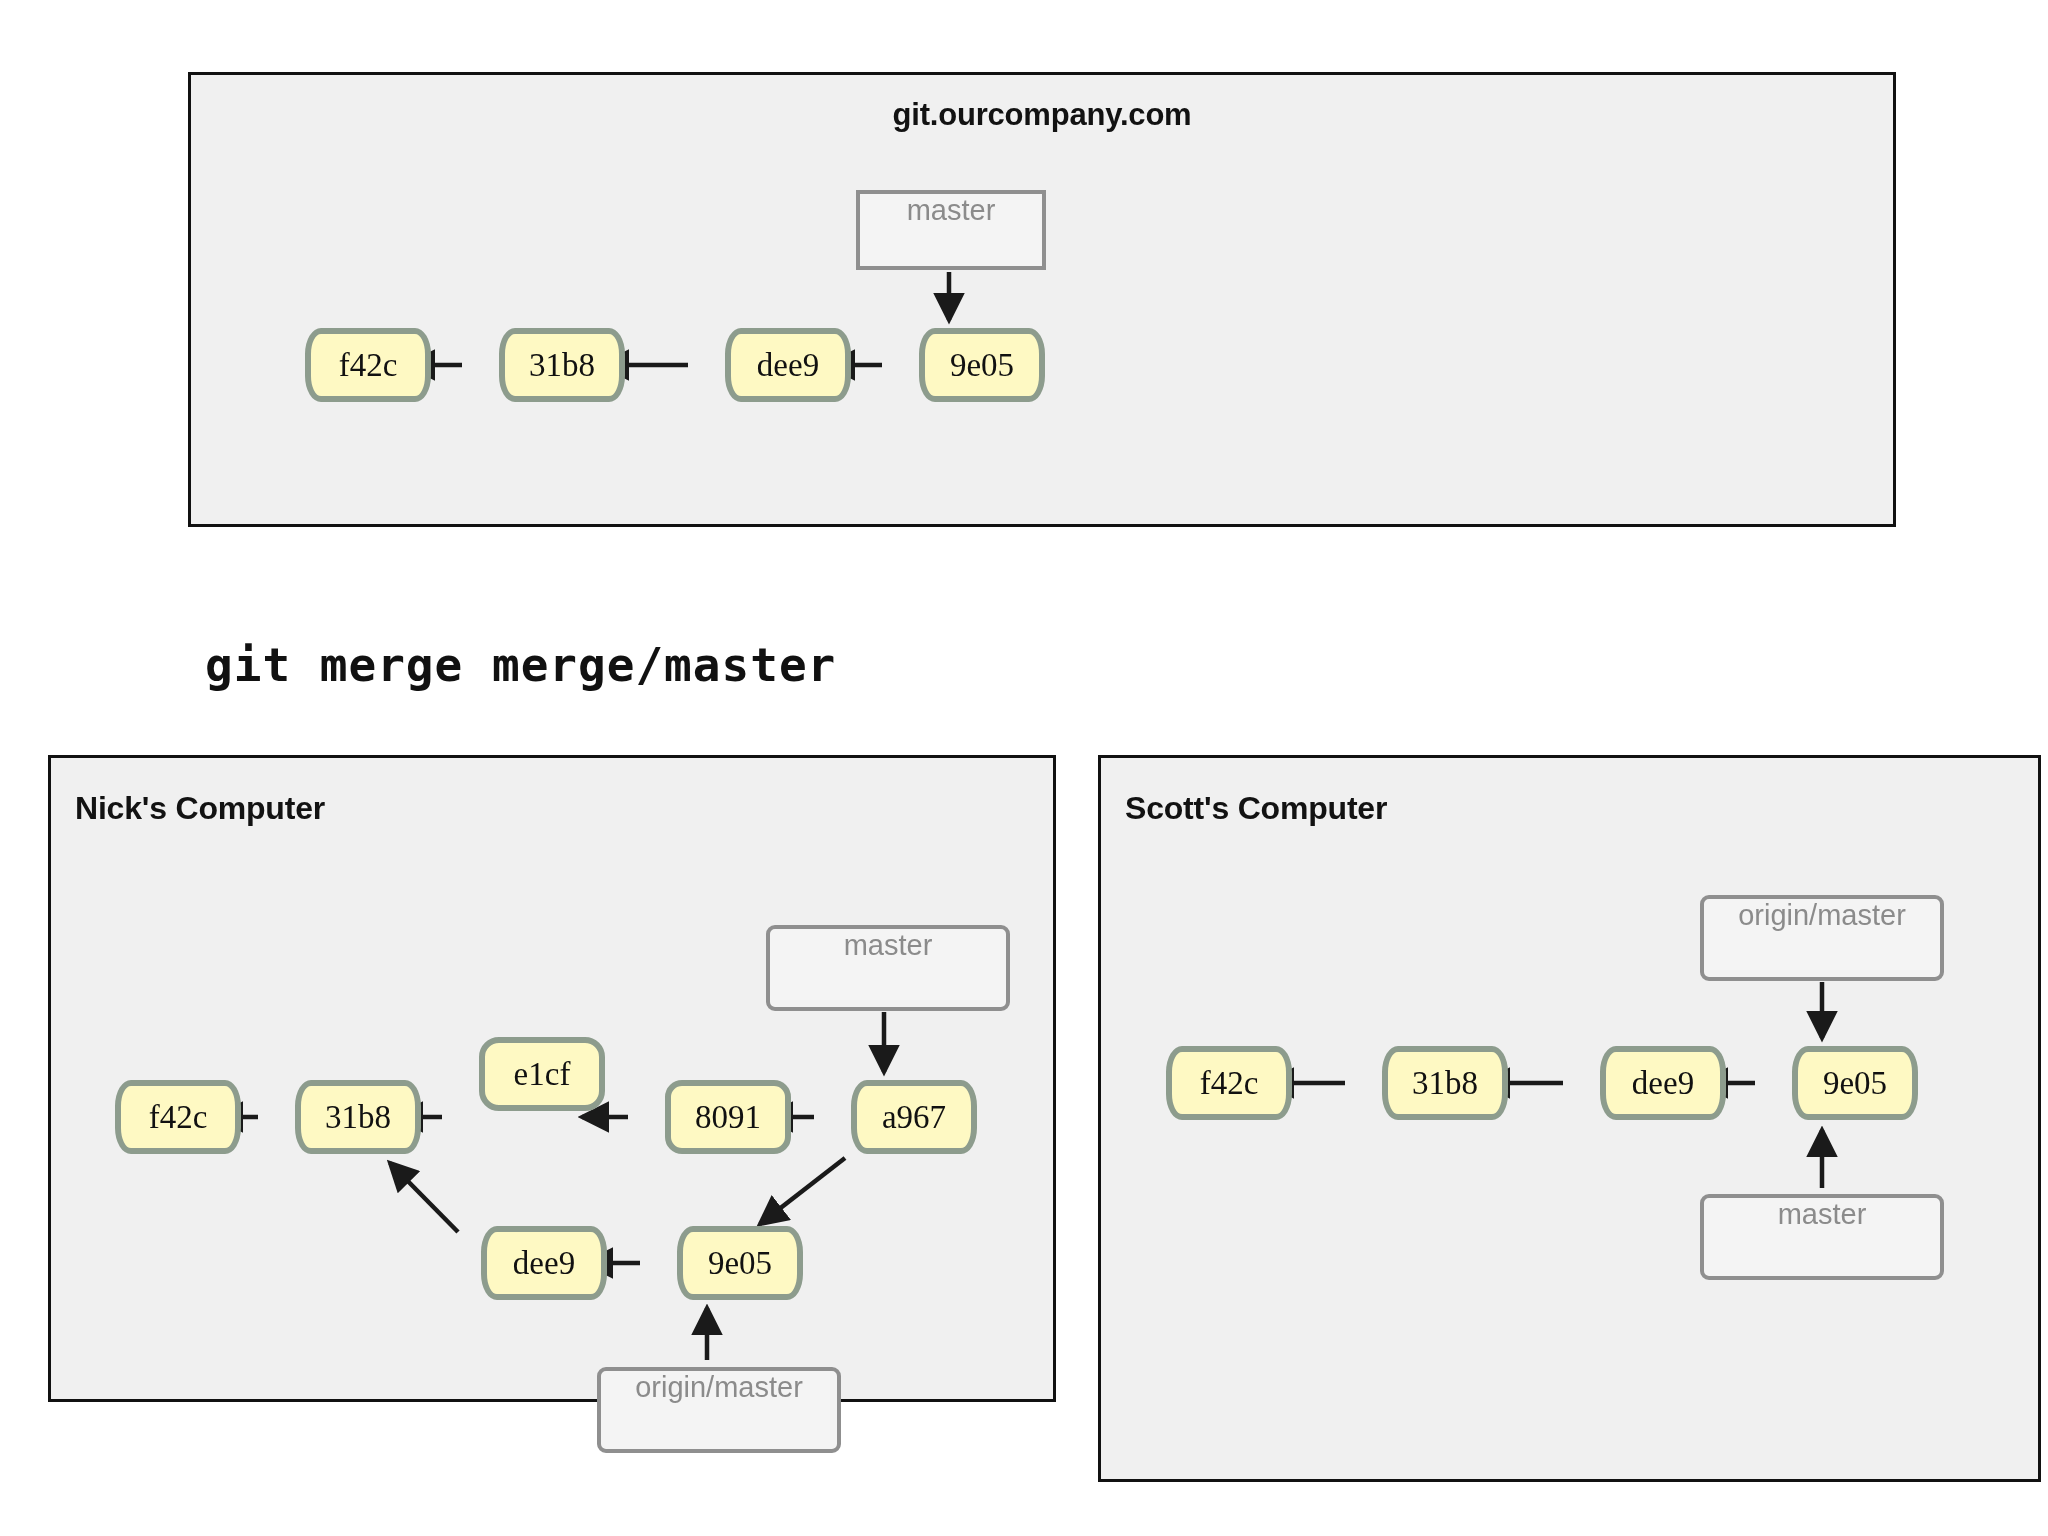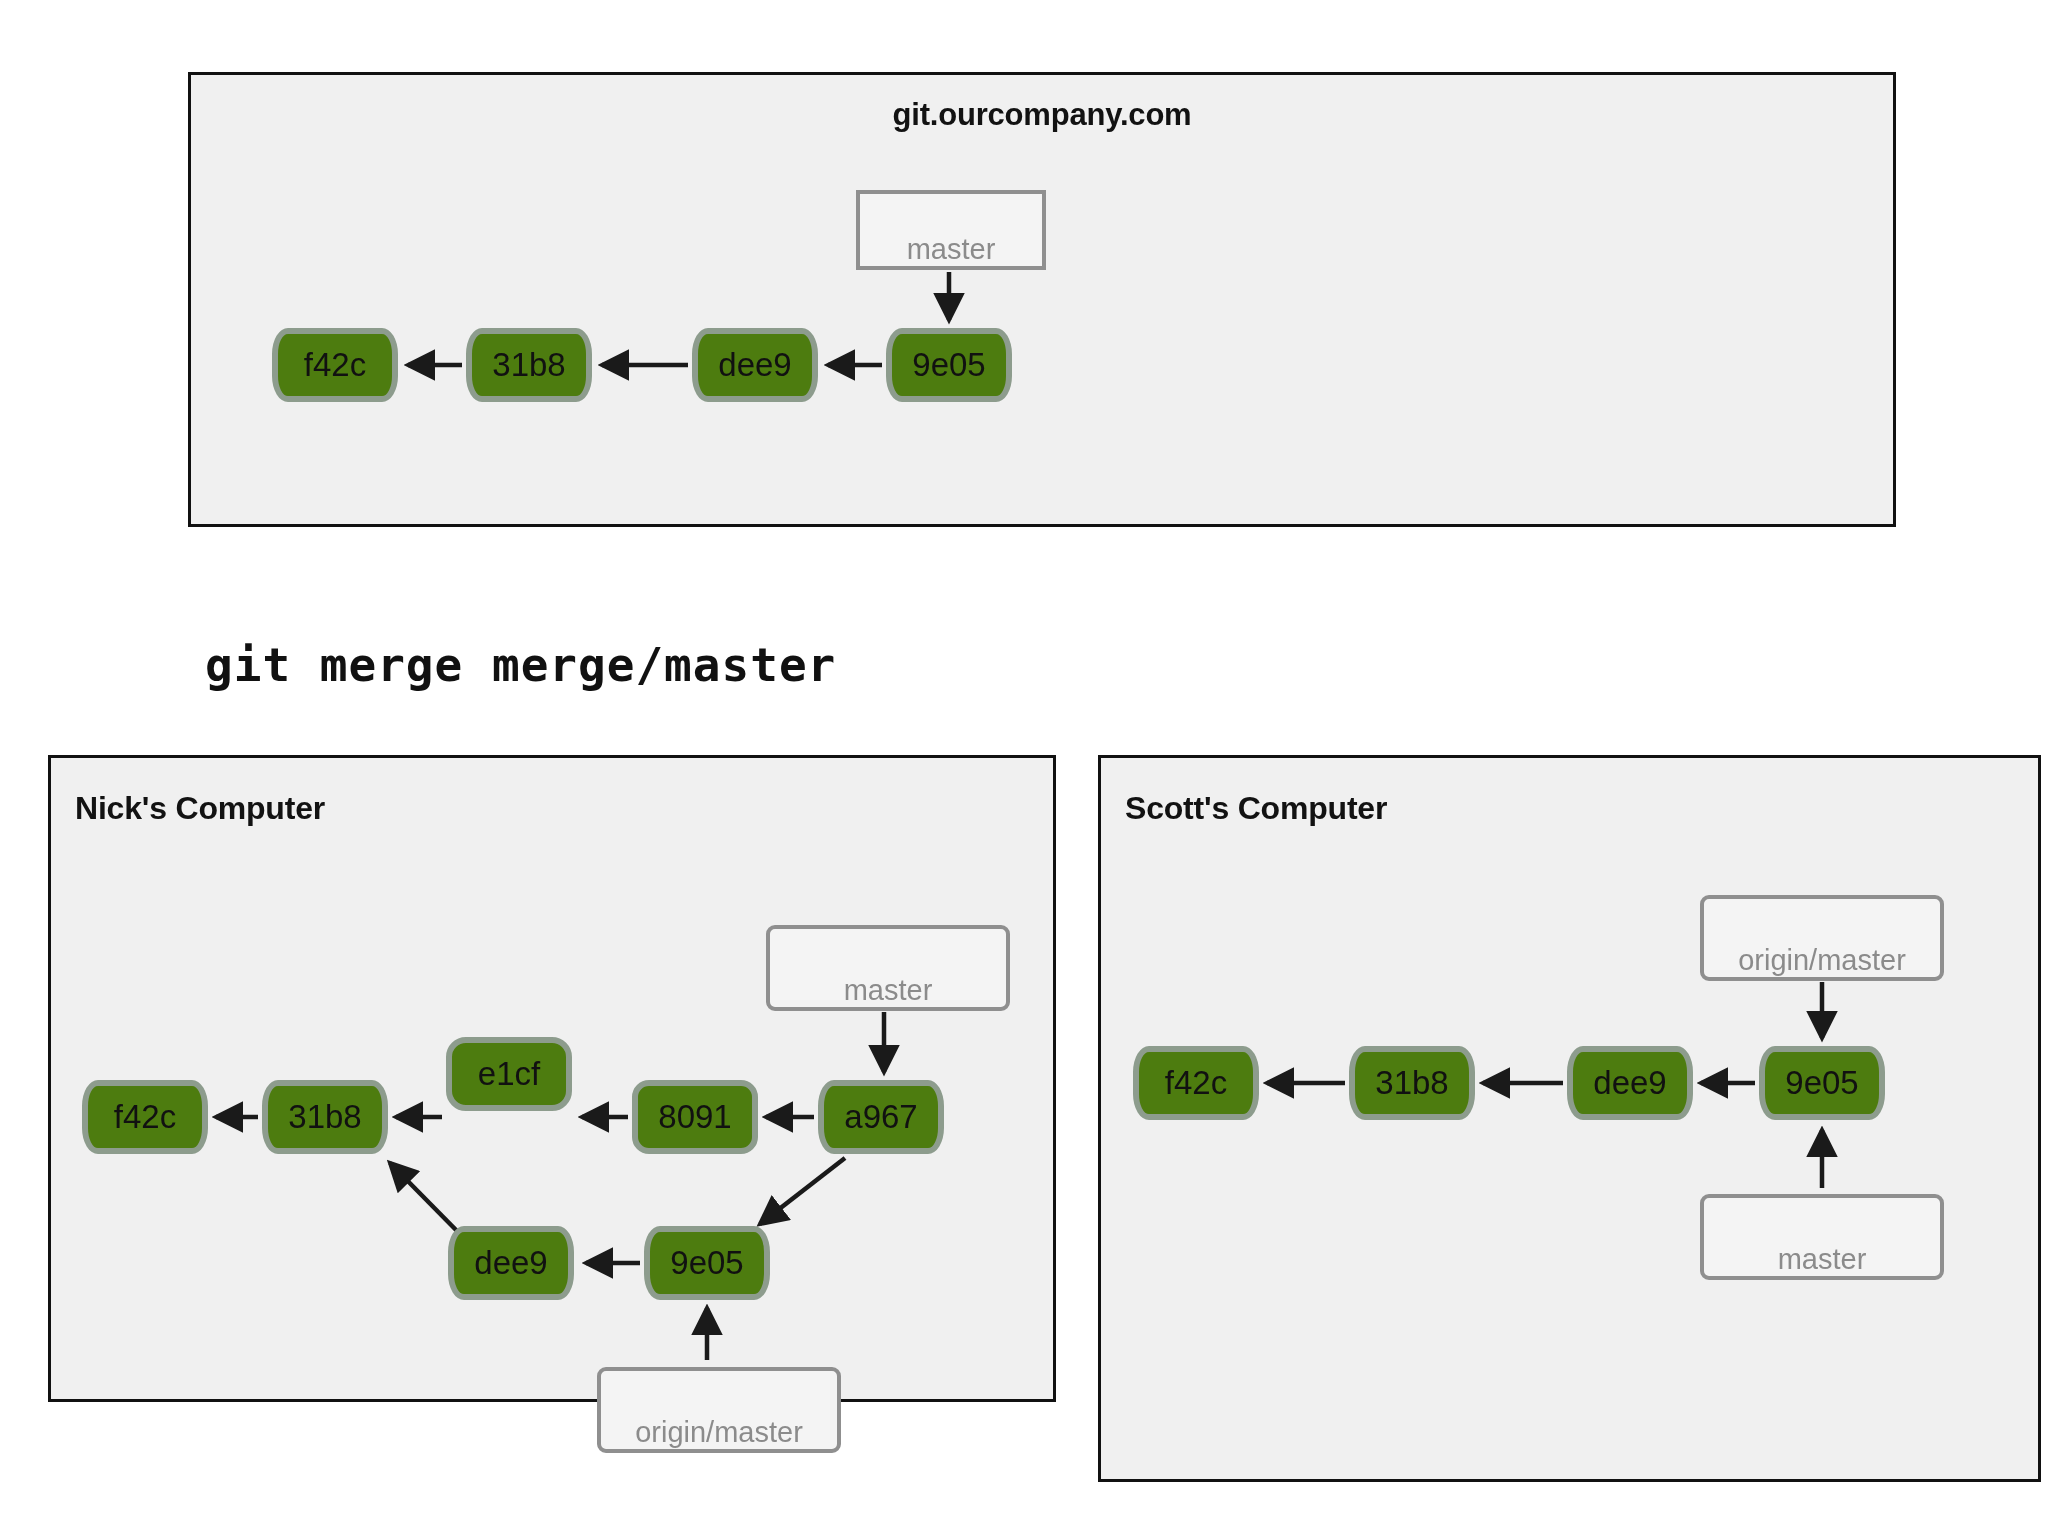--- a/index.html
+++ b/index.html
@@ -66,41 +66,42 @@
     letter-spacing: 1px;
     white-space: nowrap;
   }
 
   
   .commit {
     position: absolute;
     width: 126px;
     height: 74px;
     box-sizing: border-box;
-    background: #4d7c0f;
+    background: #fef9c3;
     border: 6px solid #8d9c8d;
     border-radius: 16px / 26px;
     display: flex;
     align-items: center;
     justify-content: center;
-    font-family: Liberation Sans, sans-serif;
+    font-family: Liberation Serif, serif;
     font-size: 33px;
     color: #111111;
     letter-spacing: 0px;
     z-index: 4;
+    margin-left: 33px;
   }
 
   
   .branch-label {
     position: absolute;
     box-sizing: border-box;
     background: #f4f4f4;
     border: 4px solid #8f8f8f;
     display: flex;
-    align-items: flex-end;
+    align-items: flex-start;
     justify-content: center;
     font-family: "Liberation Sans", sans-serif;
     font-size: 29px;
     color: #8b8b8b;
     z-index: 4;
   }
   .branch-label.wide  { width: 244px; height: 86px; border-radius: 9px; }
   .branch-label.narrow{ width: 190px; height: 80px; }
 
   

